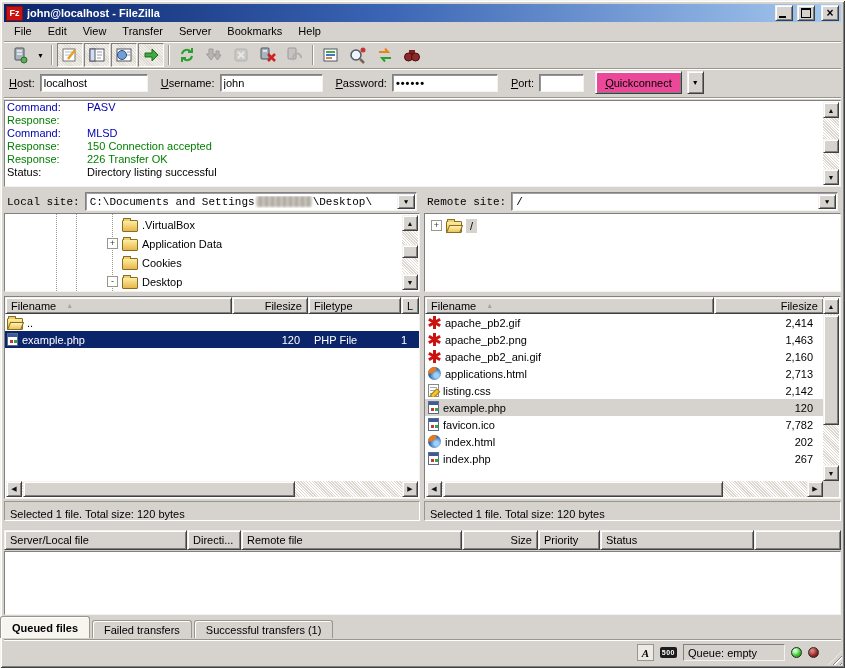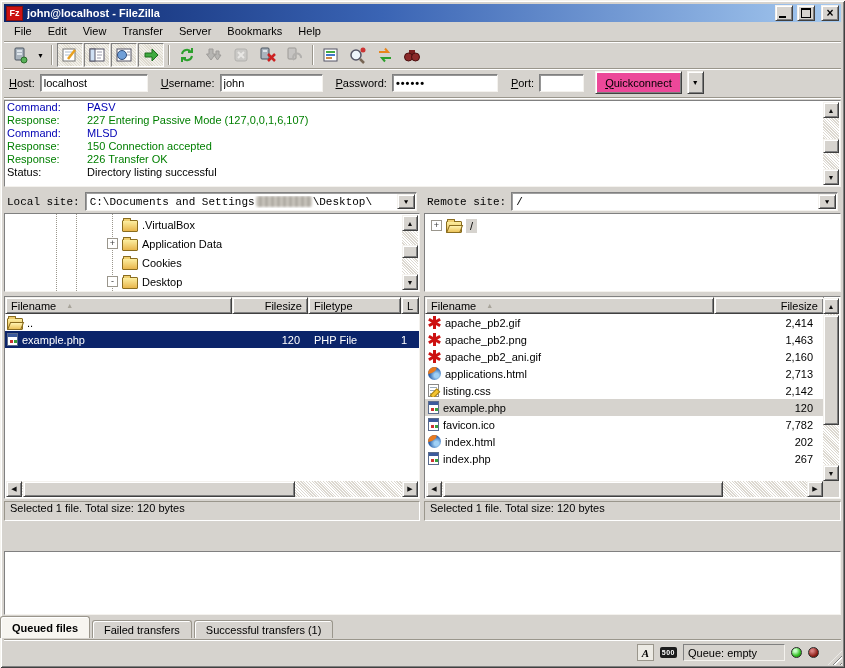--- a/index.html
+++ b/index.html
@@ -119,21 +119,21 @@
   .lrow{height:17px;display:flex;align-items:center;white-space:nowrap;}
   .lrow.sel-focus{background:var(--selection,#0b246a);color:#fff;}
   .lrow.sel-inactive{background:#d6d3ce;}
   .c-name{width:227px;display:flex;align-items:center;gap:4px;padding-left:2px;box-sizing:border-box;overflow:hidden;}
   .c-size{width:76px;text-align:right;padding-right:8px;box-sizing:border-box;}
   .c-type{width:93px;padding-left:6px;box-sizing:border-box;}
   .c-mod{flex:1;overflow:hidden;}
   .c-name-r{flex:1;display:flex;align-items:center;gap:4px;padding-left:3px;overflow:hidden;}
   .c-size-r{width:100px;text-align:right;padding-right:11px;box-sizing:border-box;}
   .selinfo{position:absolute;top:501px;height:20px;background:#d6d3ce;border:1px solid;
-    border-color:#9a968c #fff #fff #9a968c;box-sizing:border-box;display:flex;align-items:flex-start;padding:0 5px;}
+    border-color:#9a968c #fff #fff #9a968c;box-sizing:border-box;display:flex;align-items:flex-end;padding:0 5px;}
   
   .qhdr{position:absolute;left:4px;top:530px;width:837px;height:20px;display:flex;}
   .qh{height:20px;box-sizing:border-box;background:#d6d3ce;border:1px solid;
     border-color:#f4f2ee #404040 #404040 #f4f2ee;box-shadow:inset 1px 1px 0 #fff,inset -1px -1px 0 #808080;
     display:flex;align-items:center;padding:0 5px;white-space:nowrap;overflow:hidden;}
   .qbody{position:absolute;left:4px;top:551px;width:837px;height:64px;background:#fff;
     border:1px solid;border-color:#808080 #f4f2ee #f4f2ee #808080;box-sizing:border-box;}
   .tabs{position:absolute;left:0;top:617px;height:21px;display:flex;align-items:flex-end;gap:2px;}
   .tab{height:17px;padding:0 11px;background:#d6d3ce;border:1px solid #9a968c;border-bottom:none;
     border-radius:3px 3px 0 0;display:flex;align-items:center;box-shadow:inset 1px 1px 0 #fff;}
@@ -305,21 +305,20 @@
   </div>
   <div class="etch" style="top:97px"></div>
 
   <div class="logbox">
     <div class="logline command">
         <span class="loglabel">Command:</span>
         <span>PASV</span>
       </div>
     <div class="logline response">
         <span class="loglabel">Response:</span>
-        <span>227 Entering Passive Mode (127,0,0,1,6,107)</span>
       </div>
     <div class="logline command">
         <span class="loglabel">Command:</span>
         <span>MLSD</span>
       </div>
     <div class="logline response">
         <span class="loglabel">Response:</span>
         <span>150 Connection accepted</span>
       </div>
     <div class="logline response">
@@ -517,20 +516,41 @@
     <div class="corner"></div>
   </div>
 
   <div class="selinfo" style="left:4px;width:416px">
       <span>Selected 1 file. Total size: 120 bytes</span>
     </div>
   <div class="selinfo" style="left:424px;width:417px">
       <span>Selected 1 file. Total size: 120 bytes</span>
     </div>
 
+  <div class="qhdr">
+    <span class="qh" style="width:183px">
+        <span>Server/Local file</span>
+      </span>
+    <span class="qh" style="width:54px">
+        <span>Directi...</span>
+      </span>
+    <span class="qh" style="width:221px">
+        <span>Remote file</span>
+      </span>
+    <span class="qh" style="width:76px;justify-content:flex-end">
+        <span>Size</span>
+      </span>
+    <span class="qh" style="width:62px">
+        <span>Priority</span>
+      </span>
+    <span class="qh" style="width:154px">
+        <span>Status</span>
+      </span>
+    <span class="qh" style="flex:1"></span>
+  </div>
   <div class="qbody"></div>
 
   <div class="tabs">
     <span class="tab active">
         <span>Queued files</span>
       </span>
     <span class="tab">
         <span>Failed transfers</span>
       </span>
     <span class="tab">

